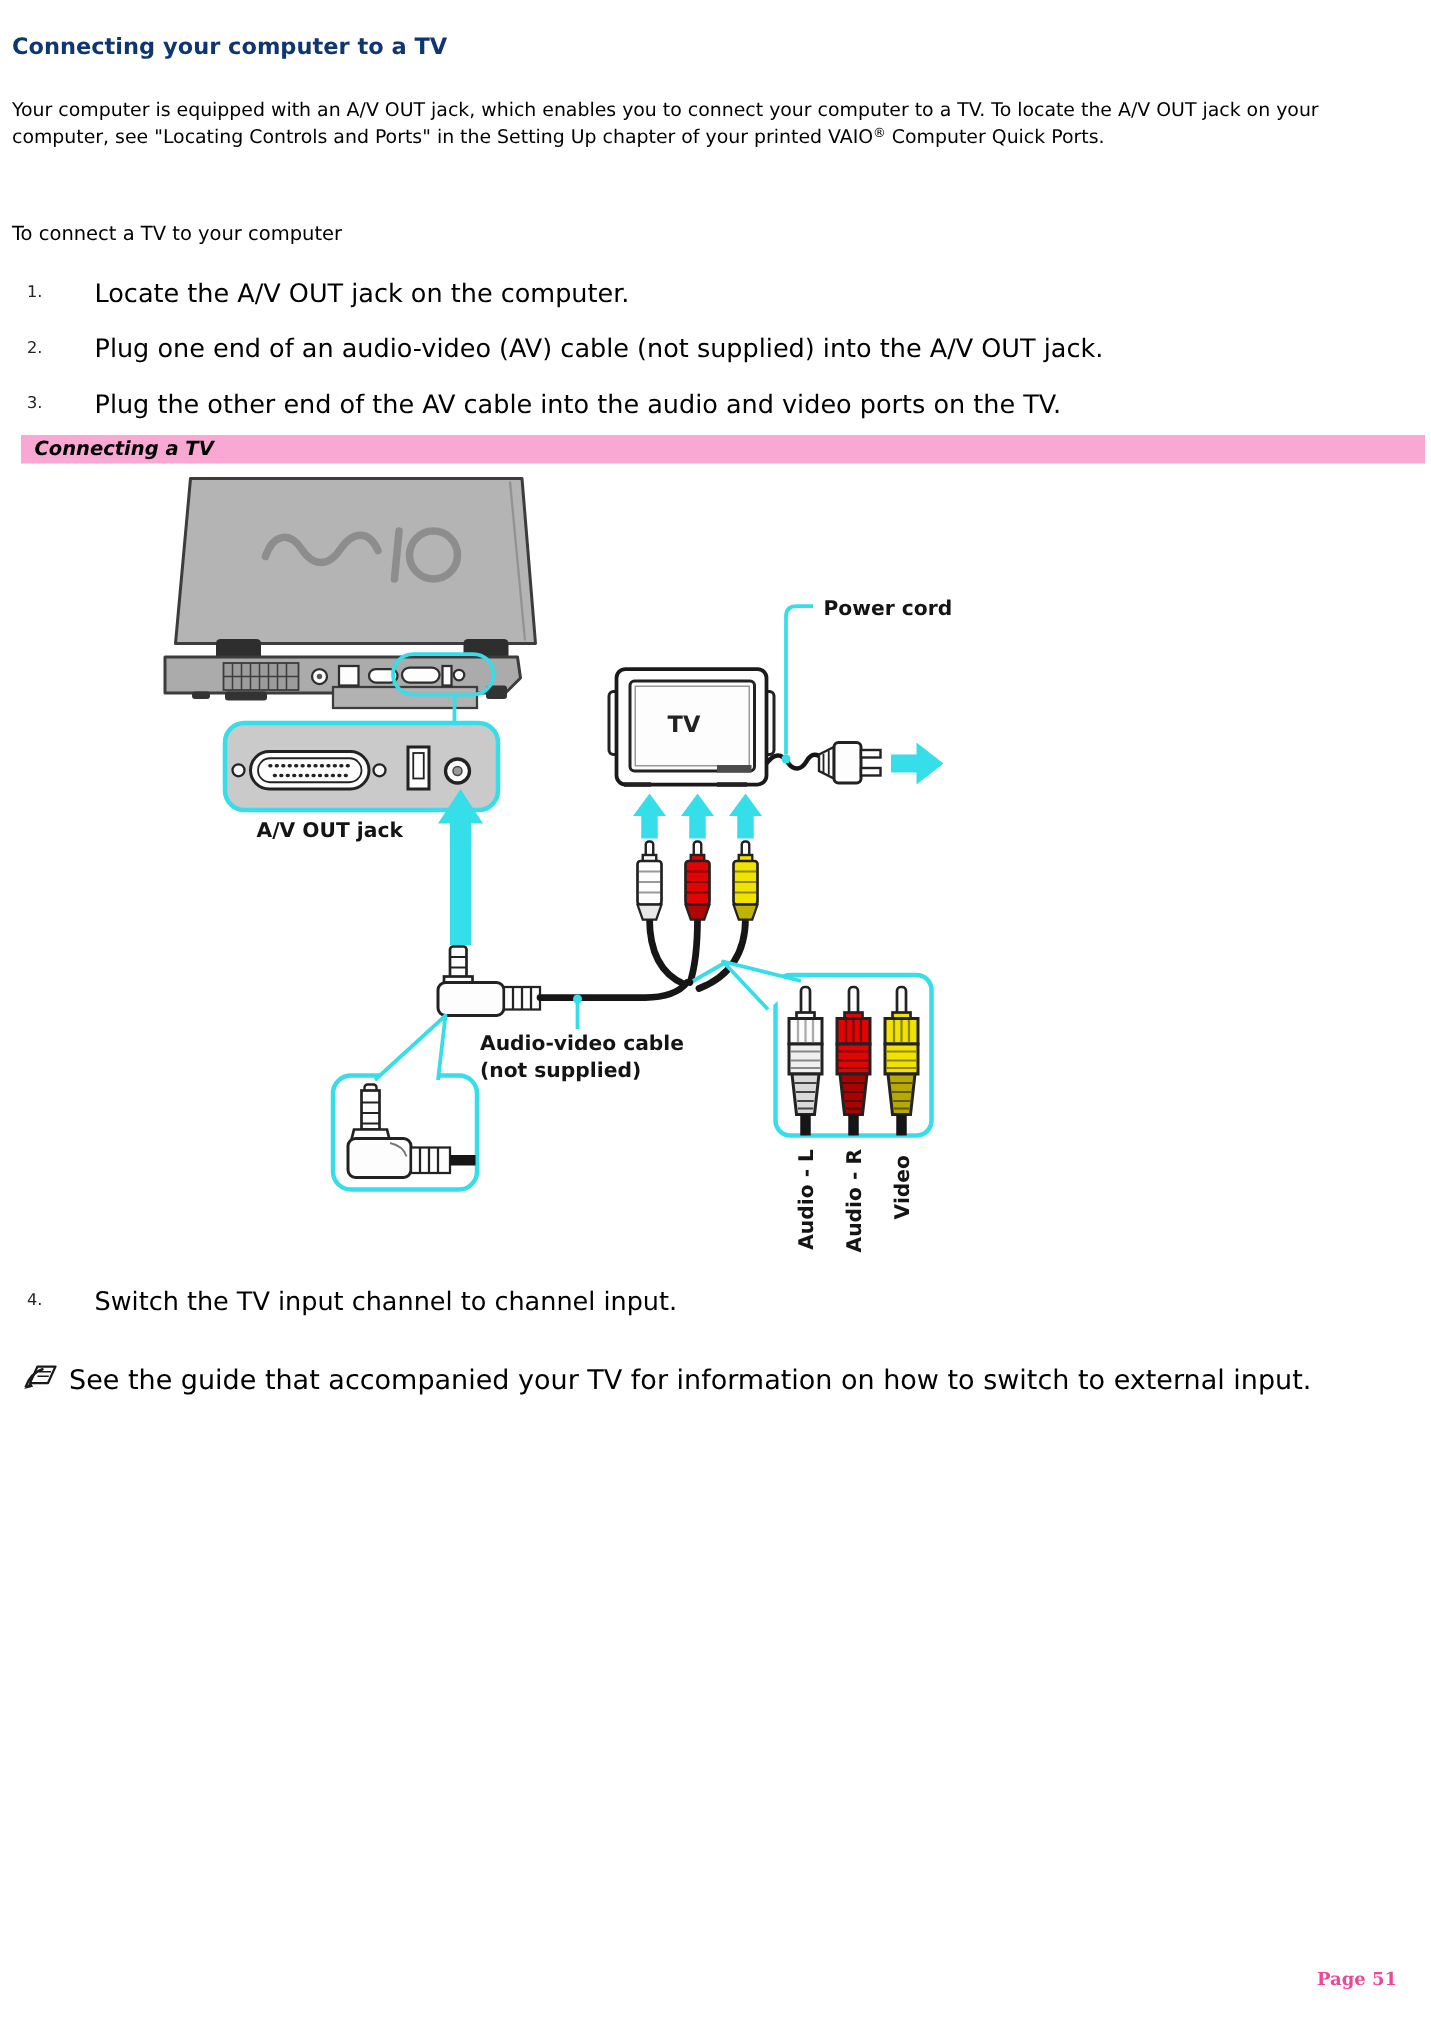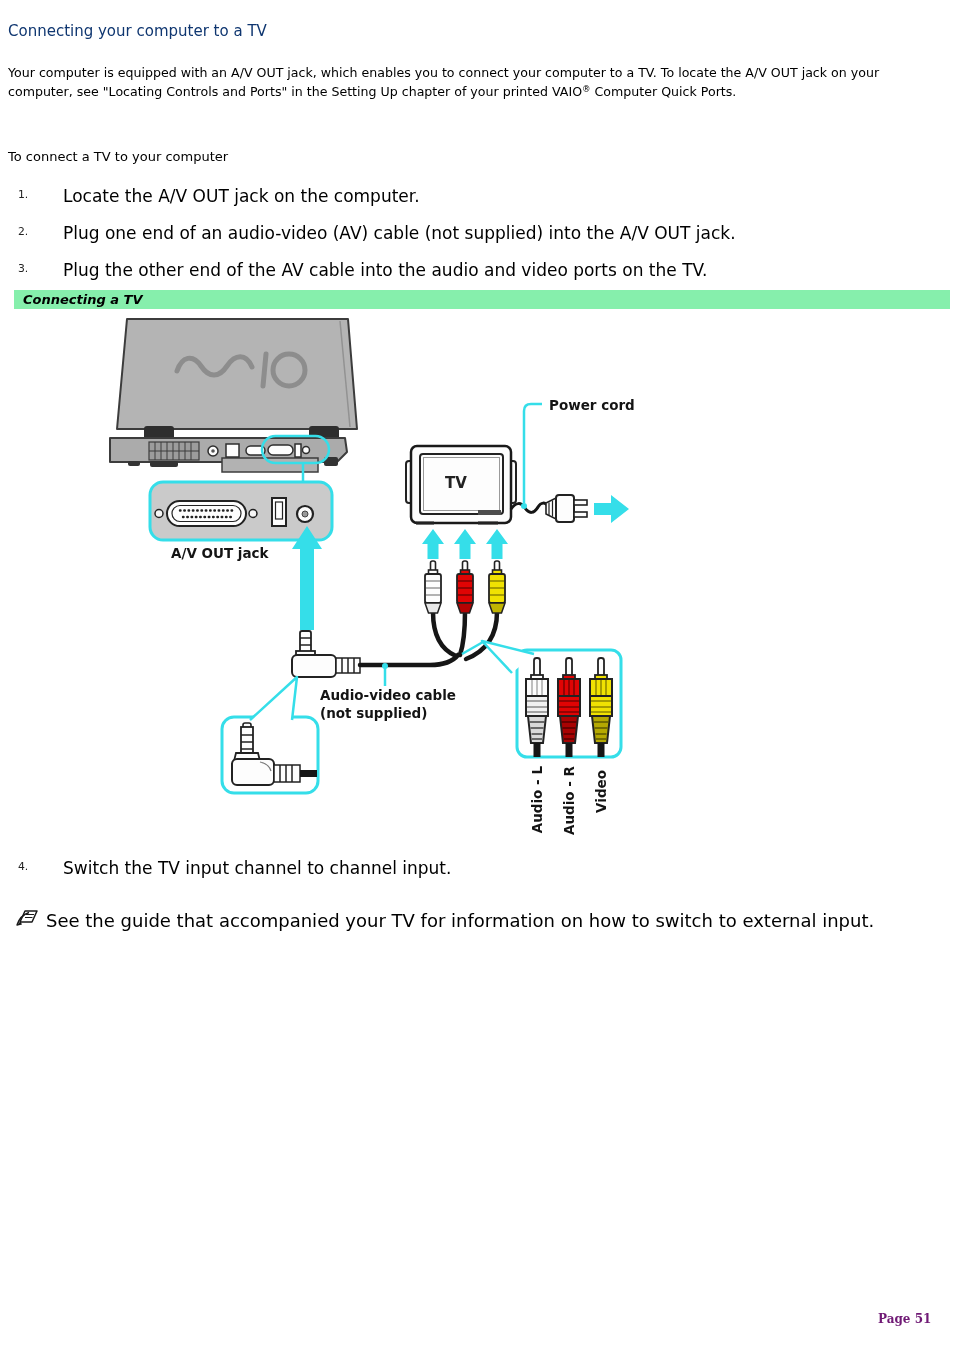--- a/index.html
+++ b/index.html
@@ -2,38 +2,38 @@
 <html><head>
 <meta charset="utf-8">
 <style>
   html,body{margin:0;padding:0;background:#ffffff;}
   body{
     width:954px;height:1351px;position:relative;overflow:hidden;
     font-family:"DejaVu Sans","Liberation Sans",sans-serif;color:#000;
   }
   .abs{position:absolute;}
   .page-title{
-    left:8px;top:22px;font-size:15px;font-weight:normal;color:#0f3670;margin:0;
+    left:8px;top:22px;font-size:15px;font-weight:bold;color:#0f3670;margin:0;
   }
   .intro{
     left:8px;top:65px;width:916px;font-size:12.6px;line-height:16.4px;margin:0;
   }
   .intro sup{font-size:8.5px;vertical-align:4px;}
   .subhead{
     left:8px;top:149px;font-size:13px;font-weight:normal;
   }
   .step{left:0;height:18px;}
   .step .num{
     position:absolute;left:18px;top:2px;font-size:10.8px;color:#222;
   }
   .step .txt{
     position:absolute;left:63px;top:0;font-size:17px;white-space:nowrap;
   }
   .caption-bar{
-    left:14px;top:290px;width:936px;height:19px;background:#86efac;
+    left:14px;top:290px;width:936px;height:19px;background:#f9a8d4;
   }
   .caption-bar span{
     display:block;padding-left:9px;font-size:13px;font-weight:bold;font-style:italic;
     line-height:19px;color:#000;
   }
   .figure-svg{left:0;top:0;width:954px;height:1351px;pointer-events:none;}
   .diagram-label{
     font-family:"DejaVu Sans","Liberation Sans",sans-serif;
     font-size:13.5px;font-weight:bold;fill:#141414;
   }
@@ -45,21 +45,21 @@
     font-family:"DejaVu Sans","Liberation Sans",sans-serif;
     font-size:15px;font-weight:600;fill:#222;
   }
   .note-row{left:14px;top:902px;width:860px;}
   .note-row .note-txt{
     position:absolute;left:32px;top:8px;font-size:18px;white-space:nowrap;
   }
   .note-icon{position:absolute;left:0;top:3px;}
   .pageno{
     left:878px;top:1312px;font-family:"DejaVu Serif","Liberation Serif",serif;
-    font-size:12px;font-weight:bold;color:#701a75;
+    font-size:12px;font-weight:bold;color:#ec4899;
   }
 </style>
 </head>
 <body>
 
 <h1 class="abs page-title">Connecting your computer to a TV</h1>
 
 <p class="abs intro"><span>Your computer is equipped with an A/V OUT jack, which enables you to connect your computer to a TV. To locate the A/V OUT jack on your computer, see "Locating Controls and Ports" in the Setting Up chapter of your printed VAIO</span><sup>®</sup><span> Computer Quick Ports.</span></p>
 
 <div class="abs subhead">To connect a TV to your computer</div>

